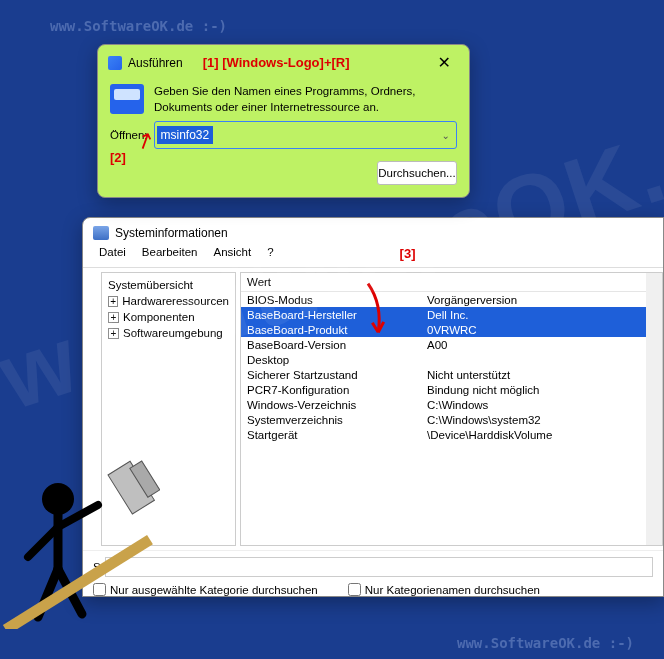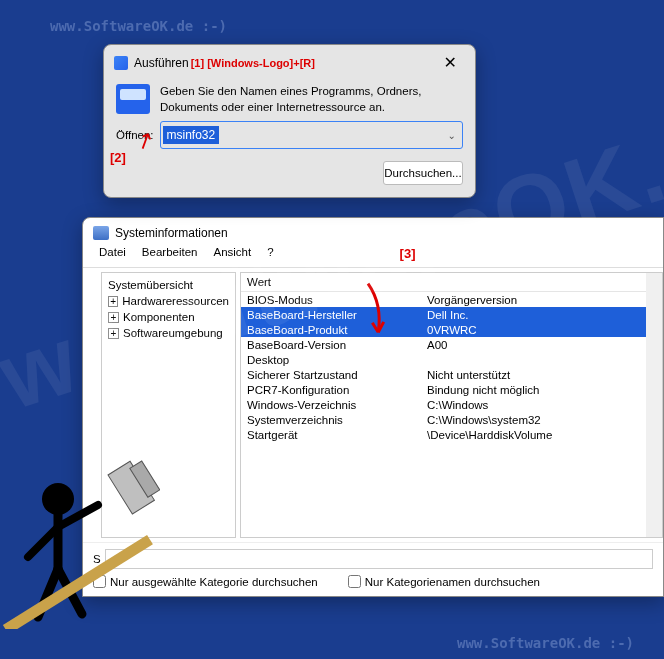--- a/index.html
+++ b/index.html
@@ -33,23 +33,23 @@
       font-family: Arial, sans-serif;
       pointer-events: none;
       z-index: 100;
       letter-spacing: 2px;
     }
 
     
     .run-dialog {
       position: absolute;
       top: 44px;
-      left: 103px;
+      left: 97px;
       width: 373px;
-      background: #e5e5e5;
+      background: #bef264;
       border: 1px solid #888;
       border-radius: 8px;
       box-shadow: 0 6px 20px rgba(0,0,0,0.3);
       z-index: 5;
     }
     .run-titlebar {
       display: flex;
       align-items: center;
       padding: 6px 8px 2px 10px;
       font-size: 12px;
@@ -57,22 +57,22 @@
     .run-titlebar .ticon {
       width: 14px; height: 14px;
       background: linear-gradient(135deg,#3b82f6,#2563eb);
       border-radius: 2px;
       margin-right: 6px;
     }
     .run-titlebar .title { flex: 0 0 auto; color: #000; }
     .run-titlebar .anno1 {
       color: #d00;
       font-weight: bold;
-      font-size: 11px;
-      margin-left: 2px;
+      font-size: 13px;
+      margin-left: 20px;
       flex: 1;
     }
     .run-titlebar .close {
       font-size: 16px;
       padding: 2px 10px;
       cursor: pointer;
       font-family: sans-serif;
     }
     .run-body {
       display: flex;
@@ -280,21 +280,21 @@
     }
     .find-row .findlbl { }
     .find-row input.findbox {
       flex: 1;
       height: 20px;
       border: 1px solid #ccc;
       padding: 0 4px;
       font-size: 11.5px;
     }
     .check-row {
-      padding: 0 10px 8px 10px;
+      padding: 0 10px 0 10px;
       display: flex;
       gap: 30px;
       font-size: 11.5px;
     }
     .check-row label { display: flex; align-items: center; gap: 4px; }
     .check-row input[type=checkbox] { width: 13px; height: 13px; }
 
     
     .figure {
       position: absolute;

